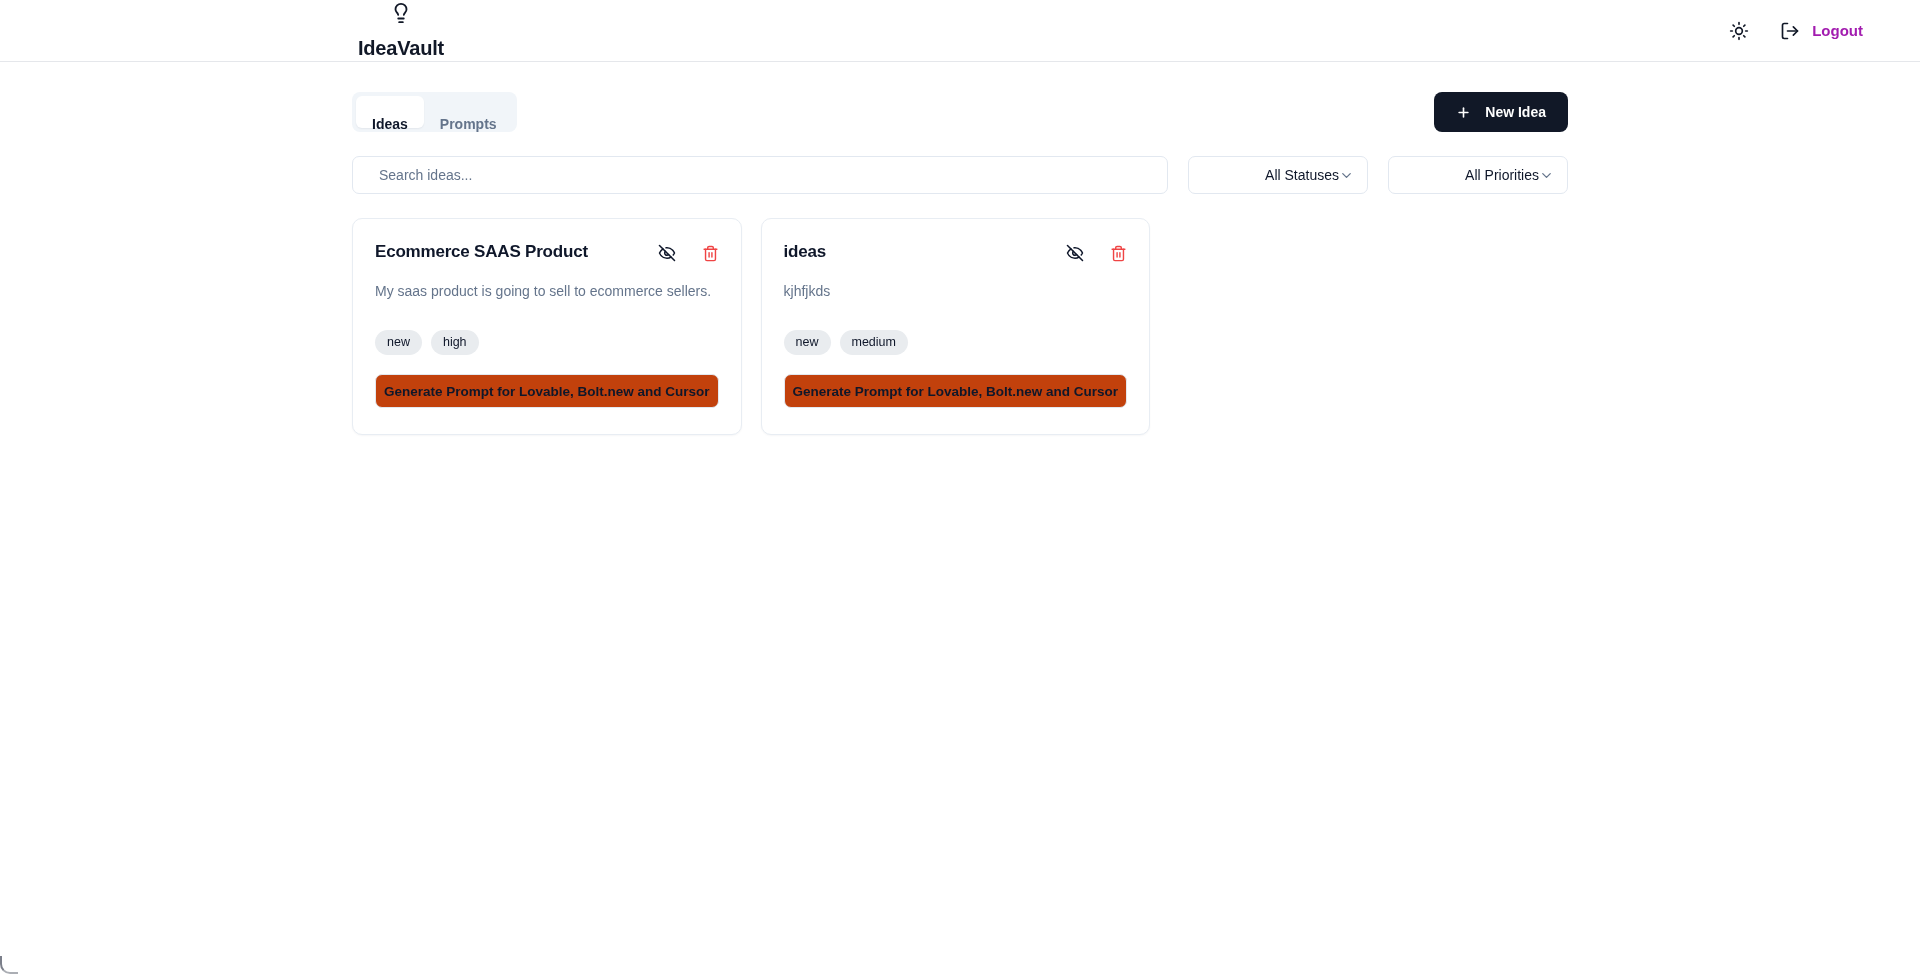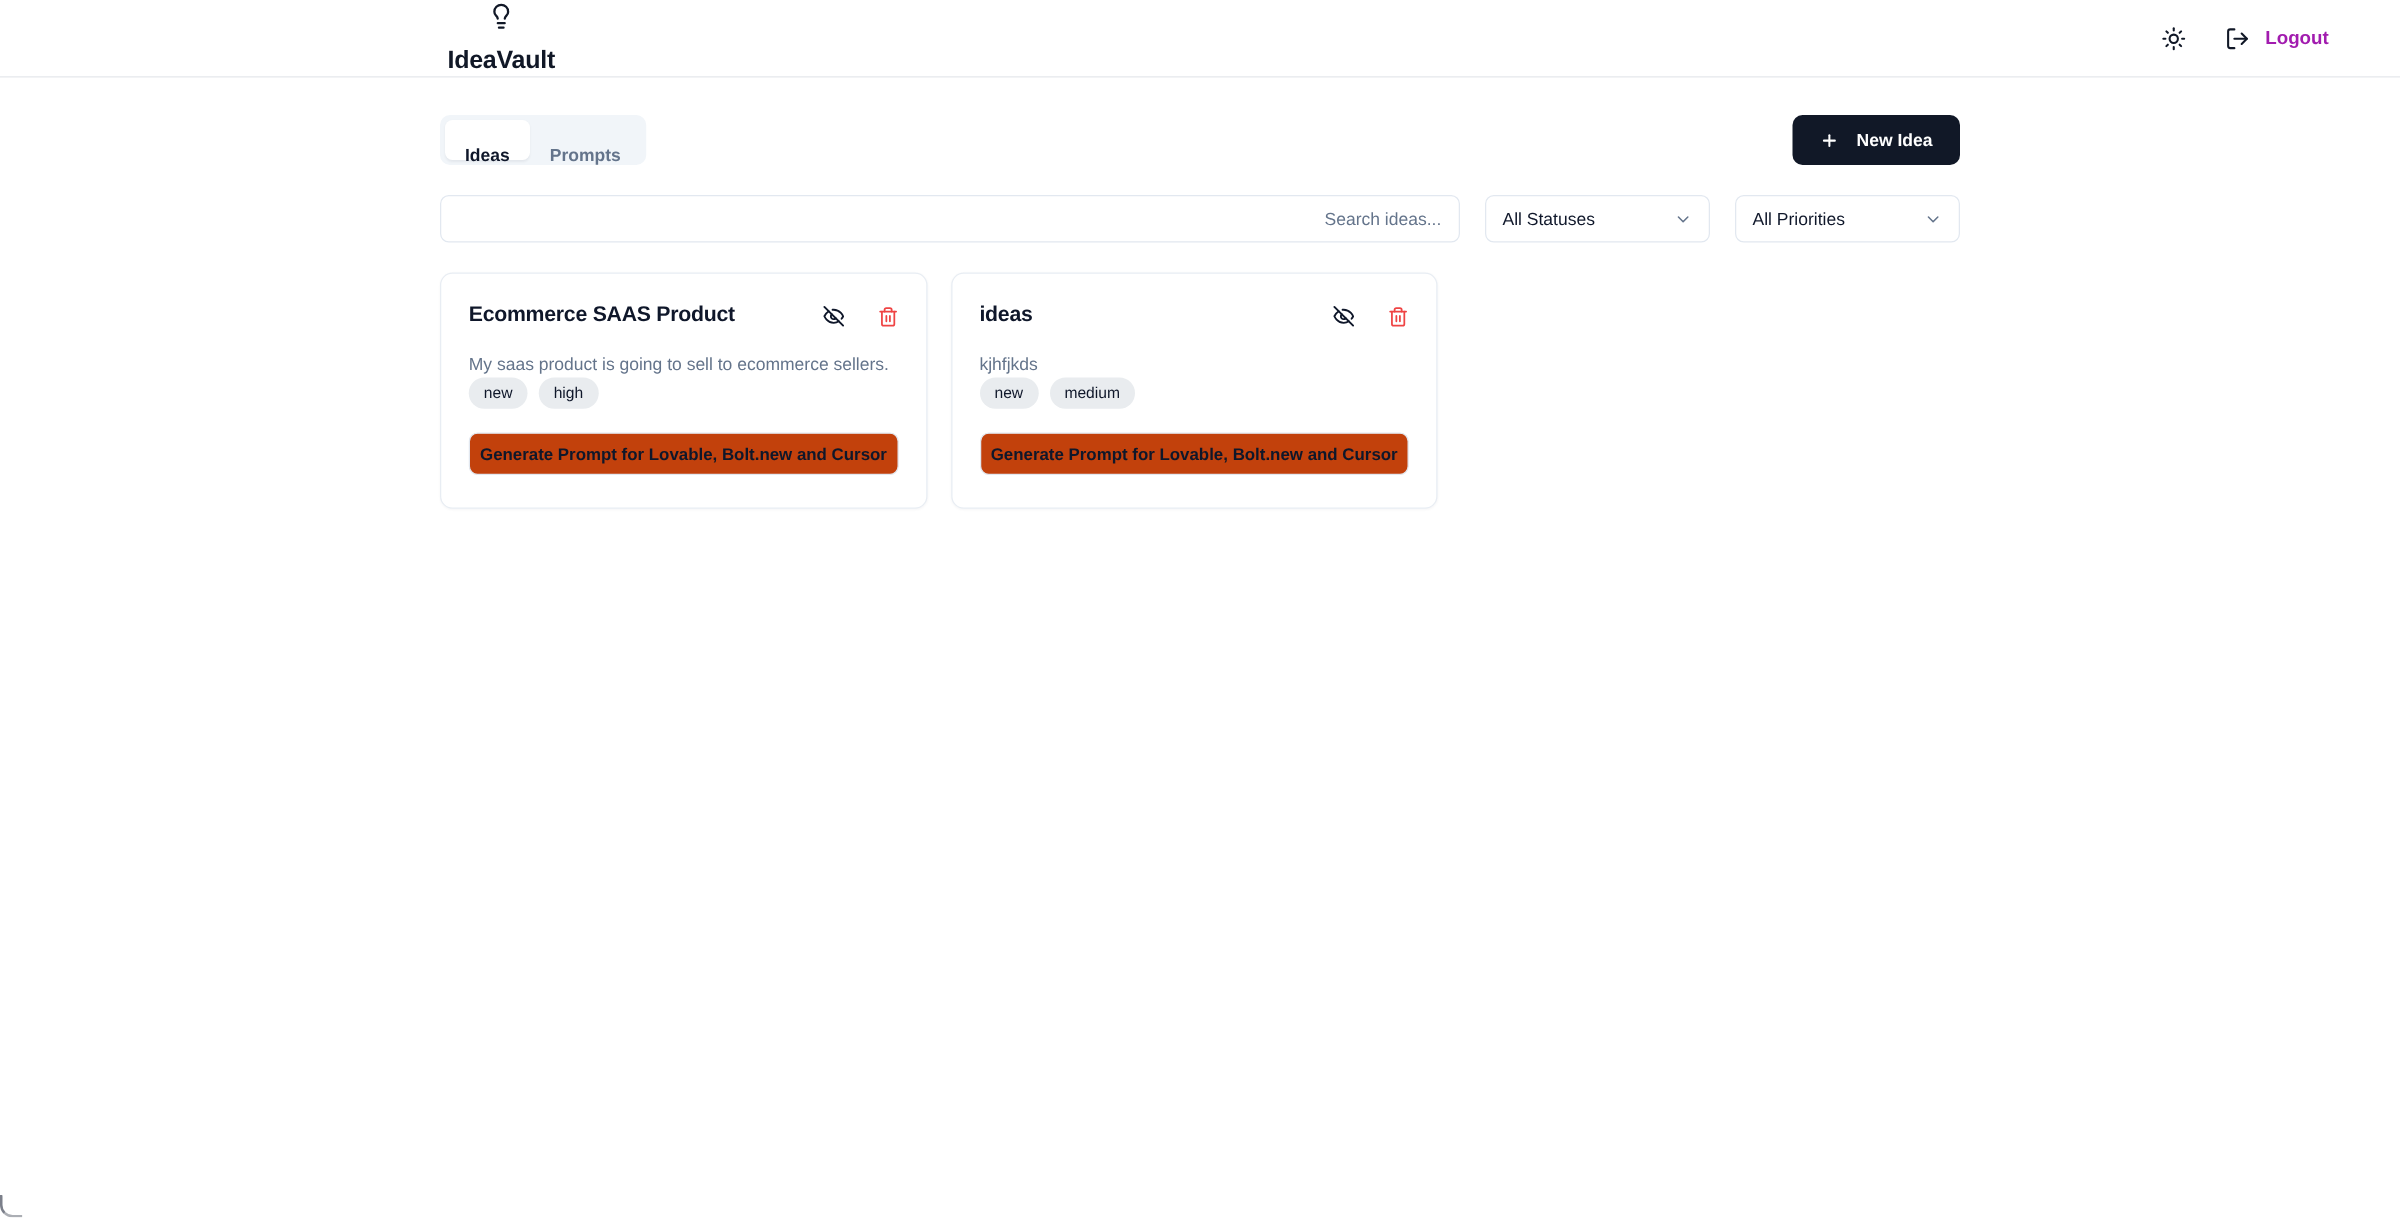--- a/index.html
+++ b/index.html
@@ -147,34 +147,34 @@
     align-items: center;
     gap: 20px;
     margin-top: 24px;
   }
   .search-wrap { flex: 1 1 auto; }
   .search-input {
     width: 100%;
     height: 38px;
     border: 1px solid #e2e8f0;
     border-radius: 7px;
-    padding: 0 14px;
+    padding: 0 26px;
     font-size: 14px;
     color: #0f172a;
     font-family: inherit;
     background: #ffffff;
     outline: none;
-    text-align: right;
   }
   .search-input::placeholder { color: #64748b; }
 
   .select-wrap {
     position: relative;
     width: 180px;
     flex: 0 0 180px;
+    text-align: right;
   }
   .select-box {
     width: 100%;
     height: 38px;
     border: 1px solid #e2e8f0;
     border-radius: 7px;
     background: #ffffff;
     display: flex;
     align-items: center;
     padding: 0 13px;
@@ -240,21 +240,21 @@
     color: #ef4444;
     cursor: pointer;
   }
   .card-desc {
     margin-top: 20px;
     font-size: 14px;
     line-height: 1.42;
     color: #64748b;
   }
   .badges {
-    margin-top: 0;
+    margin-top: 28px;
     display: flex;
     gap: 9px;
     flex-wrap: wrap;
   }
   .badge {
     background: #e9ecef;
     color: #0f172a;
     border-radius: 999px;
     font-size: 12.5px;
     font-weight: 400;

